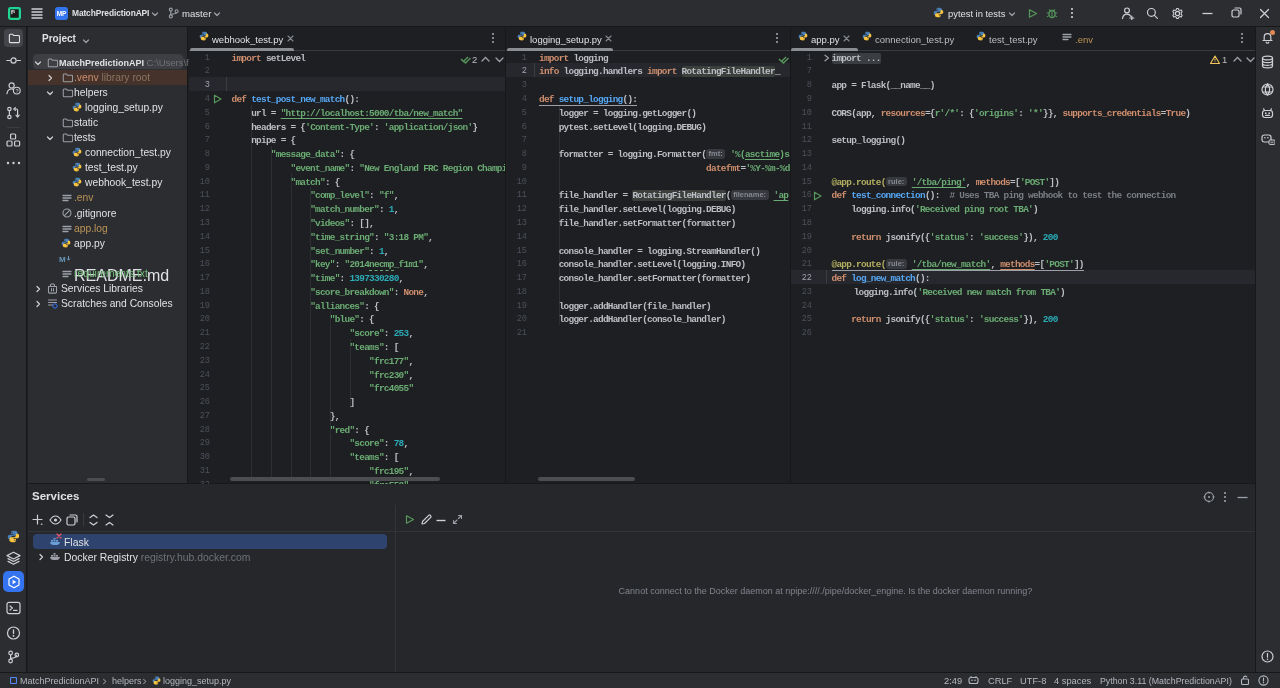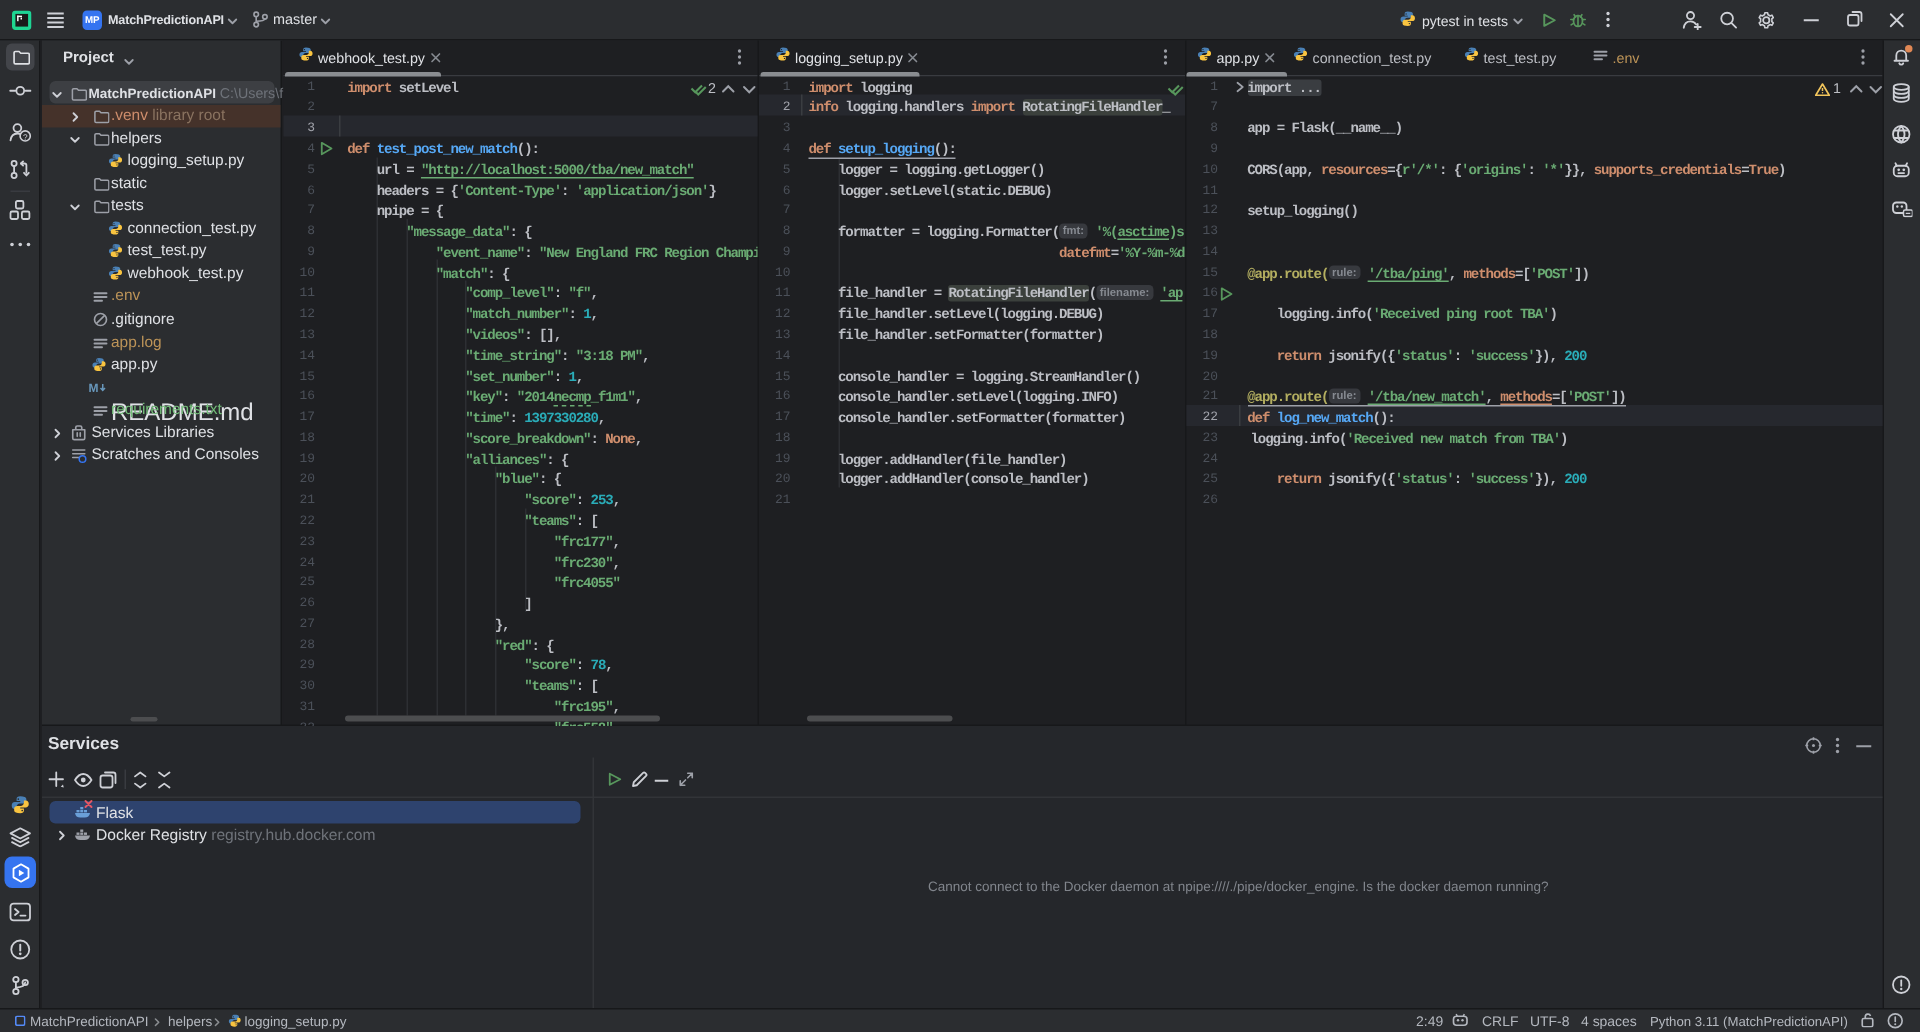--- a/index.html
+++ b/index.html
@@ -373,21 +373,21 @@
   </svg>
 <div class="a" style="left:230px;top:477px;width:210px;height:3.5px;border-radius:2px;background:#4c4d4f"></div>
 <div class="a" style="left:558.7px;top:104.5px;width:1px;height:220.5px;background:#2d2f33"></div>
 <div class="a" style="left:506px;top:63.18px;width:284px;height:13.78px;background:#26282e"></div>
 <div class="a" style="left:533.5px;top:63.18px;width:1px;height:13.78px;background:#3a3d41"></div>
 <div class="r" style="left:506px;top:51.60px;width:284px;overflow:hidden"><span class="g" style="color:#4b5059">1</span><span class="code" style="left:33px"><span class="k">import</span><span> logging</span></span></div>
 <div class="r" style="left:506px;top:65.38px;width:284px;overflow:hidden"><span class="g" style="color:#a1a3ab">2</span><span class="code" style="left:33px"><span class="k">info</span><span> logging.handlers </span><span class="k">import</span><span> </span><span class="hl"><span>RotatingFileHandler</span></span><span style="color:#dfe1e5">_</span></span></div>
 <div class="r" style="left:506px;top:79.16px;width:284px;overflow:hidden"><span class="g" style="color:#4b5059">3</span><span class="code" style="left:33px"></span></div>
 <div class="r" style="left:506px;top:92.94px;width:284px;overflow:hidden"><span class="g" style="color:#4b5059">4</span><span class="code" style="left:33px"><span class="ulg"><span class="k">def </span><span class="f">setup_logging</span><span>():</span></span></span></div>
 <div class="r" style="left:506px;top:106.72px;width:284px;overflow:hidden"><span class="g" style="color:#4b5059">5</span><span class="code" style="left:33px"><span>    logger = logging.getLogger()</span></span></div>
-<div class="r" style="left:506px;top:120.50px;width:284px;overflow:hidden"><span class="g" style="color:#4b5059">6</span><span class="code" style="left:33px"><span>    logger.setLevel(static.DEBUG)</span></span></div>
+<div class="r" style="left:506px;top:120.50px;width:284px;overflow:hidden"><span class="g" style="color:#4b5059">6</span><span class="code" style="left:33px"><span>    pytest.setLevel(logging.DEBUG)</span></span></div>
 <div class="r" style="left:506px;top:134.28px;width:284px;overflow:hidden"><span class="g" style="color:#4b5059">7</span><span class="code" style="left:33px"></span></div>
 <div class="r" style="left:506px;top:148.06px;width:284px;overflow:hidden"><span class="g" style="color:#4b5059">8</span><span class="code" style="left:33px"><span>    formatter = logging.Formatter(</span><span class="chip">fmt:</span> <span class="s">'%(</span><span class="s ul">asctime</span><span class="s">)s - %(name)s</span></span></div>
 <div class="r" style="left:506px;top:161.84px;width:284px;overflow:hidden"><span class="g" style="color:#4b5059">9</span><span class="code" style="left:33px"><span>                                  </span><span class="k">datefmt</span><span>=</span><span class="s">'%Y-%m-%d</span></span></div>
 <div class="r" style="left:506px;top:175.62px;width:284px;overflow:hidden"><span class="g" style="color:#4b5059">10</span><span class="code" style="left:33px"></span></div>
 <div class="r" style="left:506px;top:189.40px;width:284px;overflow:hidden"><span class="g" style="color:#4b5059">11</span><span class="code" style="left:33px"><span>    file_handler = </span><span class="hl"><span>RotatingFileHandler</span></span><span>(</span><span class="chip">filename:</span> <span class="s ul">'ap</span></span></div>
 <div class="r" style="left:506px;top:203.18px;width:284px;overflow:hidden"><span class="g" style="color:#4b5059">12</span><span class="code" style="left:33px"><span>    file_handler.setLevel(logging.DEBUG)</span></span></div>
 <div class="r" style="left:506px;top:216.96px;width:284px;overflow:hidden"><span class="g" style="color:#4b5059">13</span><span class="code" style="left:33px"><span>    file_handler.setFormatter(formatter)</span></span></div>
 <div class="r" style="left:506px;top:230.74px;width:284px;overflow:hidden"><span class="g" style="color:#4b5059">14</span><span class="code" style="left:33px"></span></div>
 <div class="r" style="left:506px;top:244.52px;width:284px;overflow:hidden"><span class="g" style="color:#4b5059">15</span><span class="code" style="left:33px"><span>    console_handler = logging.StreamHandler()</span></span></div>
 <div class="r" style="left:506px;top:258.30px;width:284px;overflow:hidden"><span class="g" style="color:#4b5059">16</span><span class="code" style="left:33px"><span>    console_handler.setLevel(logging.INFO)</span></span></div>
@@ -406,28 +406,28 @@
 <div class="r" style="left:791px;top:51.60px;width:464px;overflow:hidden"><span class="g" style="color:#4b5059">1</span><span class="code" style="left:40.5px"><span style="background:#3a3d41;border-radius:2px;color:#bcbec4"><span>import ...</span></span></span></div>
 <div class="r" style="left:791px;top:65.38px;width:464px;overflow:hidden"><span class="g" style="color:#4b5059">7</span><span class="code" style="left:40.5px"></span></div>
 <div class="r" style="left:791px;top:79.16px;width:464px;overflow:hidden"><span class="g" style="color:#4b5059">8</span><span class="code" style="left:40.5px"><span>app = Flask(__name__)</span></span></div>
 <div class="r" style="left:791px;top:92.94px;width:464px;overflow:hidden"><span class="g" style="color:#4b5059">9</span><span class="code" style="left:40.5px"></span></div>
 <div class="r" style="left:791px;top:106.72px;width:464px;overflow:hidden"><span class="g" style="color:#4b5059">10</span><span class="code" style="left:40.5px"><span>CORS(app, </span><span class="k">resources</span><span>={</span><span class="s">r'/*'</span><span>: {</span><span class="s">'origins'</span><span>: </span><span class="s">'*'</span><span>}}, </span><span class="k">supports_credentials</span><span>=</span><span class="k">True</span><span>)</span></span></div>
 <div class="r" style="left:791px;top:120.50px;width:464px;overflow:hidden"><span class="g" style="color:#4b5059">11</span><span class="code" style="left:40.5px"></span></div>
 <div class="r" style="left:791px;top:134.28px;width:464px;overflow:hidden"><span class="g" style="color:#4b5059">12</span><span class="code" style="left:40.5px"><span>setup_logging()</span></span></div>
 <div class="r" style="left:791px;top:148.06px;width:464px;overflow:hidden"><span class="g" style="color:#4b5059">13</span><span class="code" style="left:40.5px"></span></div>
 <div class="r" style="left:791px;top:161.84px;width:464px;overflow:hidden"><span class="g" style="color:#4b5059">14</span><span class="code" style="left:40.5px"></span></div>
 <div class="r" style="left:791px;top:175.62px;width:464px;overflow:hidden"><span class="g" style="color:#4b5059">15</span><span class="code" style="left:40.5px"><span class="d">@app.route(</span><span class="chip">rule:</span> <span class="s ul">'/tba/ping'</span><span>, </span><span class="k">methods</span><span>=[</span><span class="s">'POST'</span><span>])</span></span></div>
-<div class="r" style="left:791px;top:189.40px;width:464px;overflow:hidden"><span class="g" style="color:#4b5059">16</span></div>
+<div class="r" style="left:791px;top:189.40px;width:464px;overflow:hidden"><span class="g" style="color:#4b5059">16</span><span class="code" style="left:40.5px"><span class="k">def </span><span class="f">test_connection</span><span>():  </span><span class="c"># Uses TBA ping webhook to test the connection</span></span></div>
 <div class="r" style="left:791px;top:203.18px;width:464px;overflow:hidden"><span class="g" style="color:#4b5059">17</span><span class="code" style="left:40.5px"><span>    logging.info(</span><span class="s">'Received ping root TBA'</span><span>)</span></span></div>
 <div class="r" style="left:791px;top:216.96px;width:464px;overflow:hidden"><span class="g" style="color:#4b5059">18</span><span class="code" style="left:40.5px"></span></div>
 <div class="r" style="left:791px;top:230.74px;width:464px;overflow:hidden"><span class="g" style="color:#4b5059">19</span><span class="code" style="left:40.5px"><span>    </span><span class="k">return</span><span> jsonify({</span><span class="s">'status'</span><span>: </span><span class="s">'success'</span><span>}), </span><span class="n">200</span></span></div>
 <div class="r" style="left:791px;top:244.52px;width:464px;overflow:hidden"><span class="g" style="color:#4b5059">20</span><span class="code" style="left:40.5px"></span></div>
 <div class="r" style="left:791px;top:258.30px;width:464px;overflow:hidden"><span class="g" style="color:#4b5059">21</span><span class="code" style="left:40.5px"><span class="ulg"><span class="d">@app.route(</span><span class="chip">rule:</span> <span class="s ul">'/tba/new_match'</span><span>, </span><span class="k ul">methods</span><span>=[</span><span class="s">'POST'</span><span>])</span></span></span></div>
 <div class="r" style="left:791px;top:272.08px;width:464px;overflow:hidden"><span class="g" style="color:#a1a3ab">22</span><span class="code" style="left:40.5px"><span class="k">def </span><span class="f">log_new_match</span><span>():</span></span></div>
-<div class="r" style="left:791px;top:285.86px;width:464px;overflow:hidden"><span class="g" style="color:#4b5059">23</span><span class="code" style="left:23px"><span>    logging.info(</span><span class="s">'Received new match from TBA'</span><span>)</span></span></div>
+<div class="r" style="left:791px;top:285.86px;width:464px;overflow:hidden"><span class="g" style="color:#4b5059">23</span><span class="code" style="left:43px"><span>    logging.info(</span><span class="s">'Received new match from TBA'</span><span>)</span></span></div>
 <div class="r" style="left:791px;top:299.64px;width:464px;overflow:hidden"><span class="g" style="color:#4b5059">24</span><span class="code" style="left:40.5px"></span></div>
 <div class="r" style="left:791px;top:313.42px;width:464px;overflow:hidden"><span class="g" style="color:#4b5059">25</span><span class="code" style="left:40.5px"><span>    </span><span class="k">return</span><span> jsonify({</span><span class="s">'status'</span><span>: </span><span class="s">'success'</span><span>}), </span><span class="n">200</span></span></div>
 <div class="r" style="left:791px;top:327.20px;width:464px;overflow:hidden"><span class="g" style="color:#4b5059">26</span><span class="code" style="left:40.5px"></span></div>
 <svg class="a " style="left:823px;top:53.800000000000004px" width="7" height="8" viewBox="0 0 7 8">
     <path d="M2 1.2L5.5 4 2 6.8" stroke="#9da0a8" fill="none" stroke-width="1.2" stroke-linecap="round" stroke-linejoin="round"></path>
   </svg>
 <svg class="a " style="left:813px;top:190.59999999999997px" width="9" height="10" viewBox="0 0 9 10">
     <path d="M1.5 1.2l6.5 3.8-6.5 3.8z" stroke="#57965c" fill="none" stroke-width="1.2" stroke-linejoin="round"></path>
   </svg>
 <svg class="a " style="left:1210px;top:55px" width="10" height="9" viewBox="0 0 10 9">

